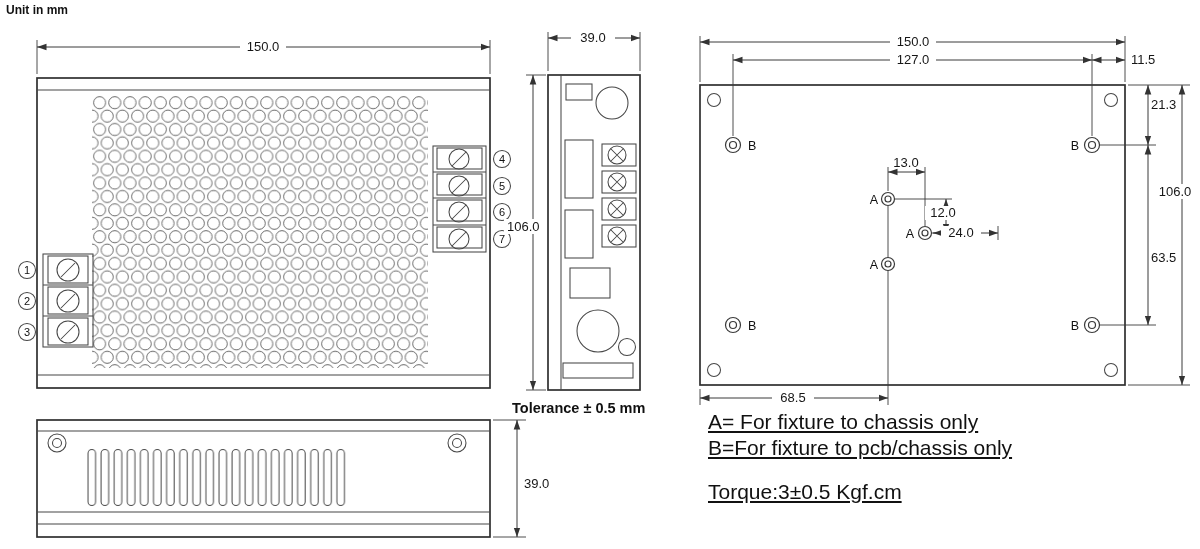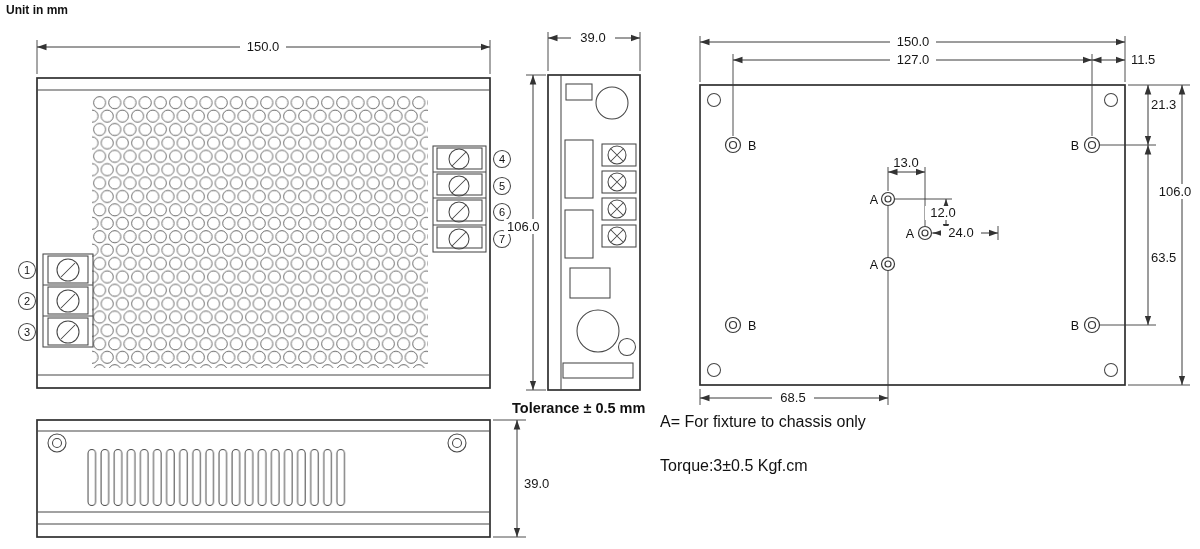--- a/index.html
+++ b/index.html
@@ -2,21 +2,21 @@
 <html><head>
 <meta charset="utf-8">
 <style>
   html,body{margin:0;padding:0;background:#fff;}
   .canvas{position:relative;width:1200px;height:549px;background:#fff;overflow:hidden;
           font-family:"Liberation Sans",sans-serif;}
   .canvas svg{position:absolute;left:0;top:0;}
   .note{position:absolute;color:#111;}
   .unit-note{left:6px;top:3px;font-size:12px;font-weight:bold;}
   .tolerance-note{left:512px;top:400px;font-size:14.5px;font-weight:bold;}
-  .notes-block{left:660px;top:409px;font-size:16px;line-height:26px;}
+  .notes-block{left:708px;top:409px;font-size:21px;line-height:26px;text-decoration:underline;}
   .notes-block .torque{margin-top:18px;}
   
   .outline{fill:none;stroke:#2f2f2f;stroke-width:1.7;}
   .thin{fill:none;stroke:#474747;stroke-width:1.05;}
   .ext{fill:none;stroke:#3a3a3a;stroke-width:0.9;}
   .dim{fill:none;stroke:#3a3a3a;stroke-width:1;}
   .hole{fill:#fff;stroke:#3a3a3a;stroke-width:1.2;}
   .bg{fill:#fff;stroke:none;}
   .dimtext{font-size:13px;fill:#161616;}
   .mid{text-anchor:middle;}
@@ -284,16 +284,17 @@
         <rect class="bg" x="772" y="391" width="42" height="14"></rect>
         <text class="dimtext mid" x="793" y="402">68.5</text>
       </g>
     </g>
   </svg>
 
   <div class="note tolerance-note">Tolerance ± 0.5 mm</div>
 
   <div class="note notes-block">
     <div>A= For fixture to chassis only</div>
+    <div>B=For fixture to pcb/chassis only</div>
     <div class="torque">Torque:3±0.5 Kgf.cm</div>
   </div>
 
 </div>
 
 </body></html>

